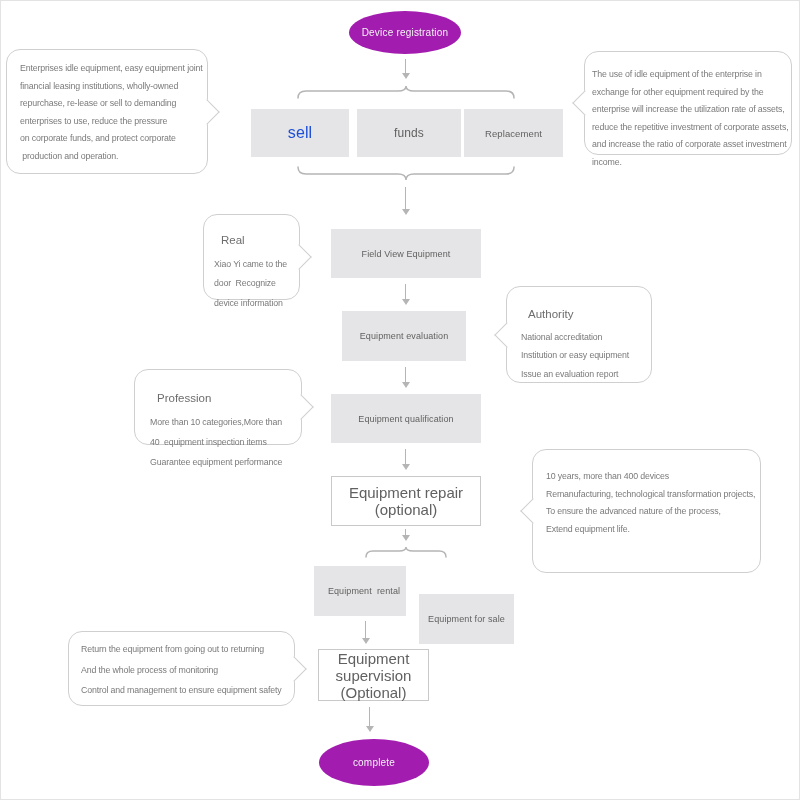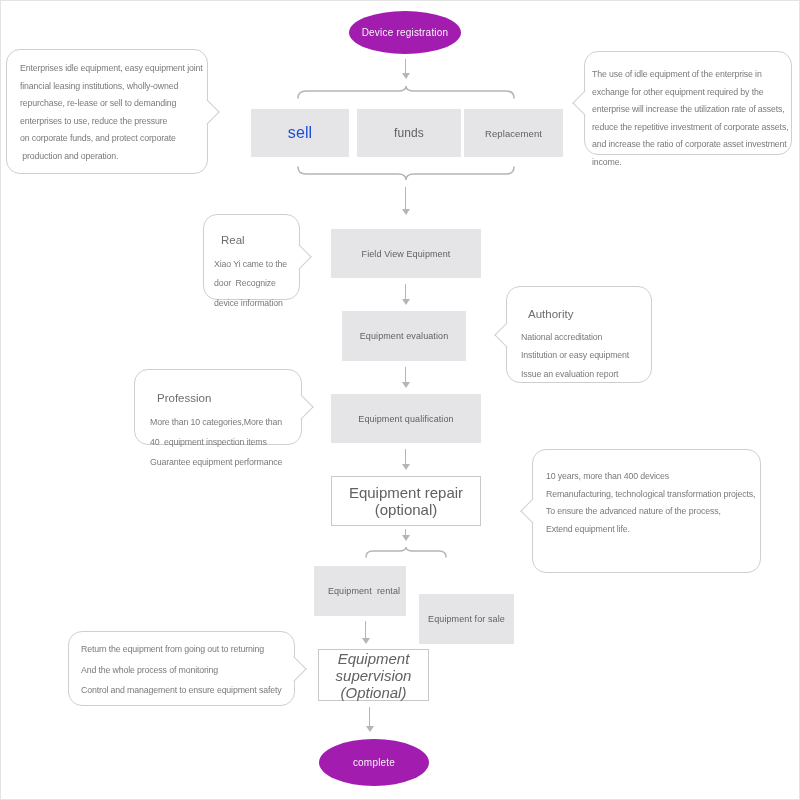--- a/index.html
+++ b/index.html
@@ -107,21 +107,21 @@
 
   <div class="pbox" style="left:313px;top:565px;width:92px;height:50px;">
     <span class="cl" style="white-space:pre;margin-left:8px;">Equipment  rental</span>
   </div>
   <div class="pbox" style="left:418px;top:593px;width:95px;height:50px;">
     <span>Equipment for sale</span>
   </div>
 
   <div class="varr" style="left:364px;top:620px;height:17px;"></div>
 
-  <div class="obox" style="left:317px;top:648px;width:111px;height:52px;line-height:17px;font-style:italic;">
+  <div class="obox" style="left:317px;top:648px;width:111px;height:52px;line-height:17px;">
     <span>Equipment supervision</span>
     <span>(Optional)</span>
   </div>
 
   <div class="varr" style="left:368px;top:706px;height:19px;"></div>
 
   <div class="terminal" style="left:318px;top:738px;width:110px;height:47px;">
     <span>complete</span>
   </div>
 

